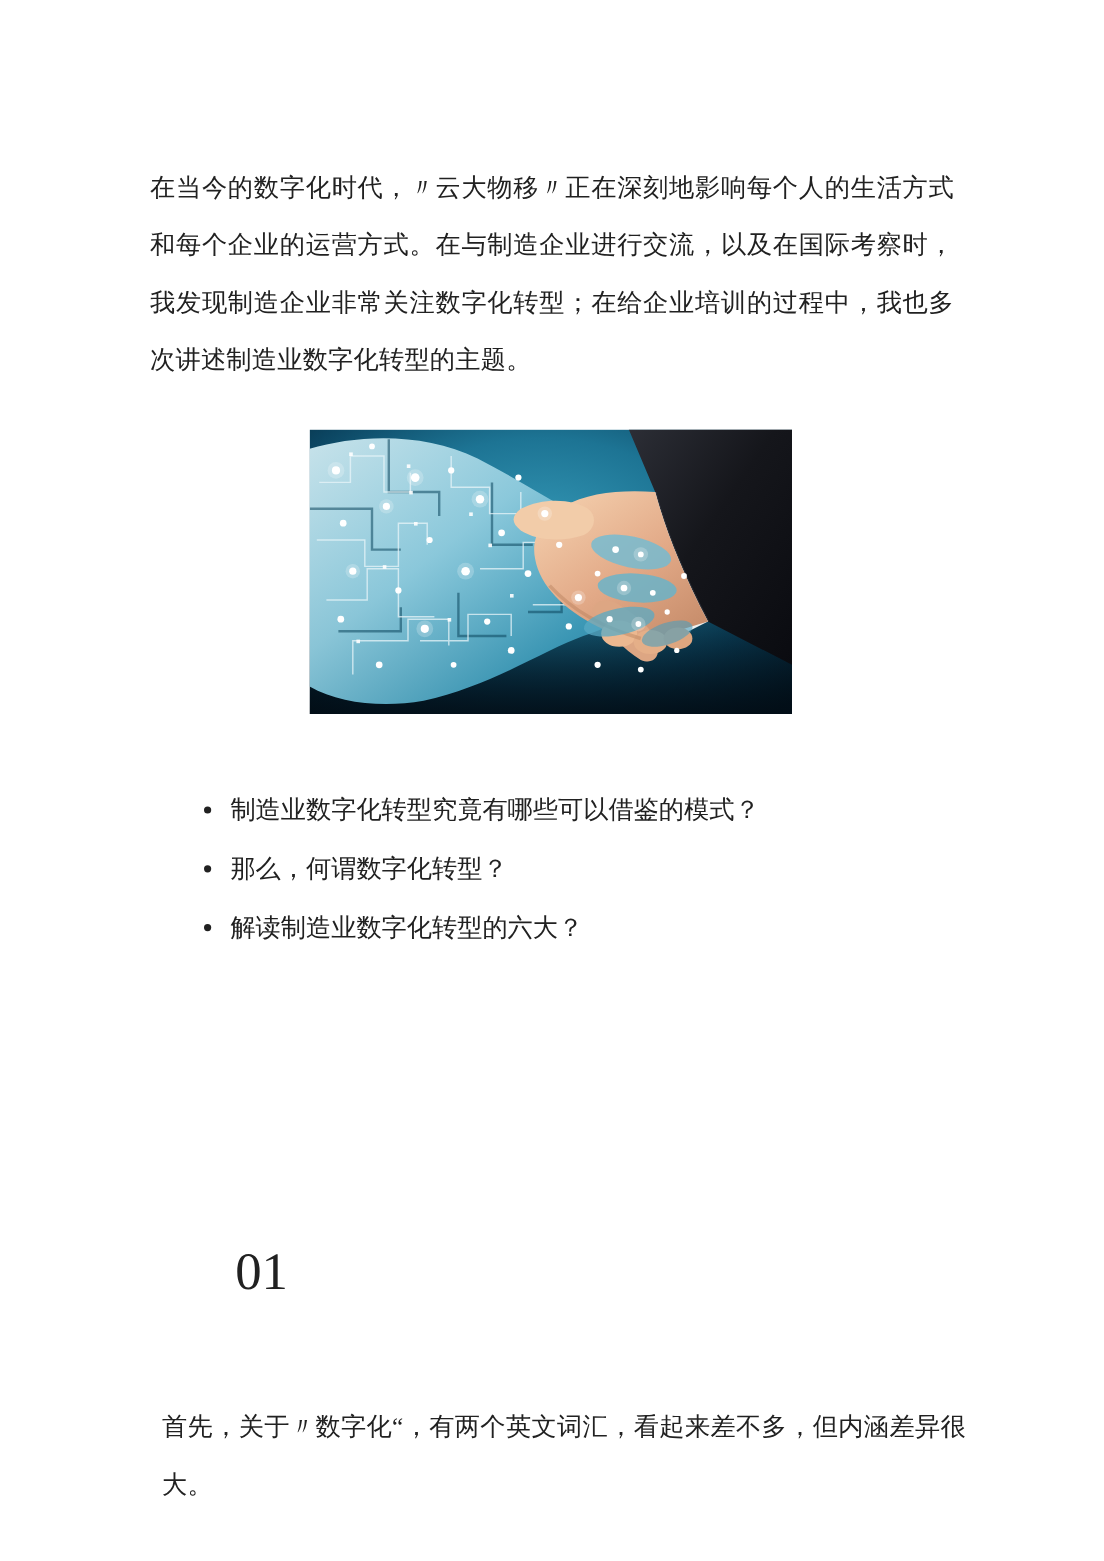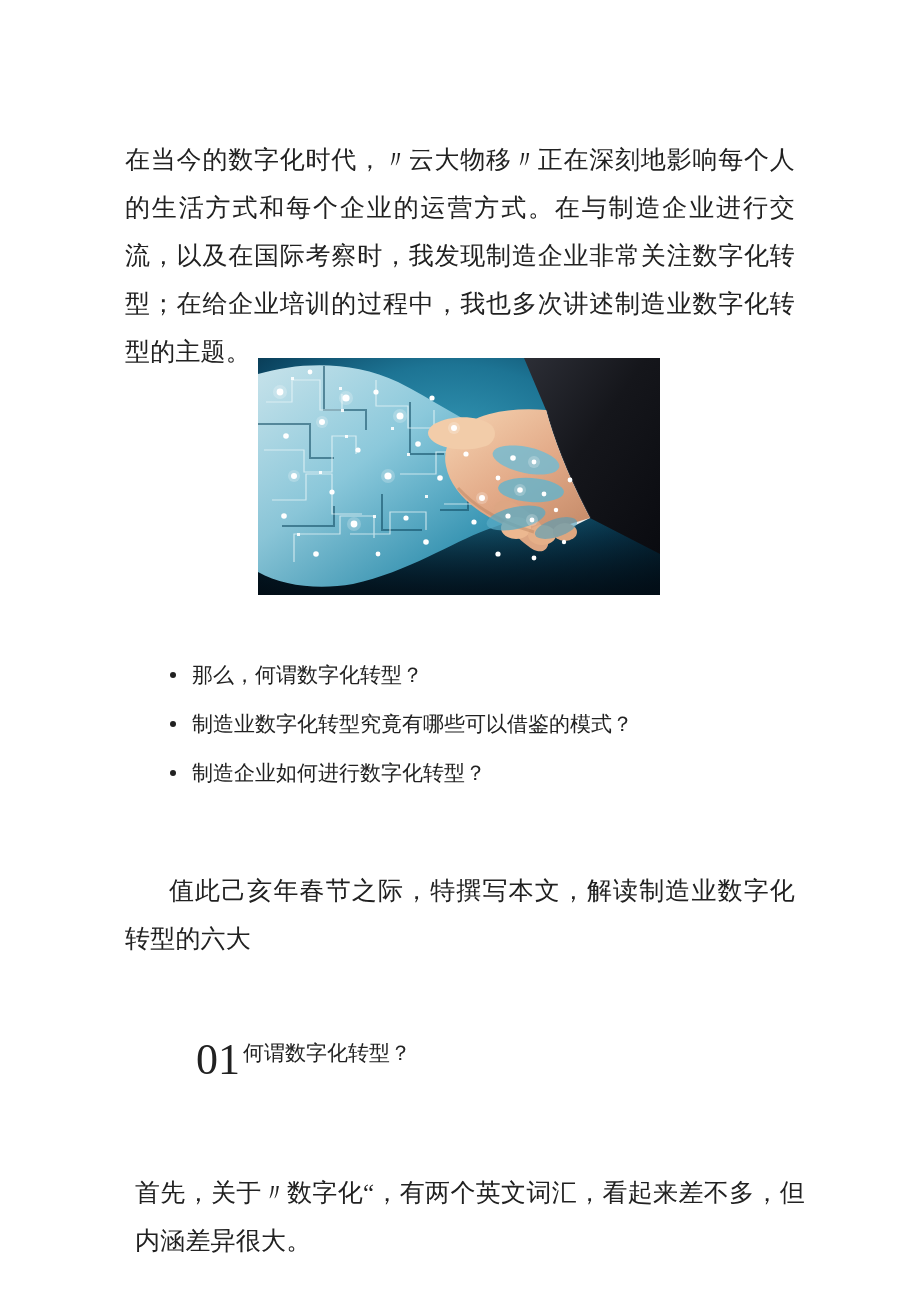--- a/index.html
+++ b/index.html
@@ -3,41 +3,41 @@
 <meta charset="utf-8">
 <style>
   html,body { margin:0; padding:0; background:#ffffff; }
   .page {
     position:relative; width:920px; height:1301px; background:#ffffff;
     font-family:"Liberation Serif","DejaVu Serif",serif;
     color:#212121; overflow:hidden;
   }
   .para {
     position:absolute; left:125px; width:670px;
-    font-size:25px; line-height:48px; text-align:justify;
+    font-size:21px; line-height:48px; text-align:justify;
     letter-spacing:0.2px;
   }
   .para .indent-line { text-indent:44px; }
   #para1 { top:111px; }
   #para2 { top:842px; }
   #para3 { top:1144px;margin-left:10px; }
   .hero {
     position:absolute; left:258px; top:358px; width:402px; height:237px;
   }
   .hero svg { display:block; width:402px; height:237px; }
   .bullet-list { position:absolute; left:125px; top:650px; width:670px; }
   .bullet-item { display:flex; align-items:center; height:49px; }
   .bullet-dot {
     width:6px; height:6px; border-radius:50%; background:#212121;
     margin-left:45px; margin-right:16px; flex:0 0 auto;
   }
   .bullet-label { font-size:21px; }
   .section-heading {
     position:absolute; left:196px; top:1038px;
-    display:flex; align-items:flex-start;
+    display:flex; align-items:center;
   }
   .section-number {
     font-size:44px; line-height:44px; font-weight:400;
     font-family:"Liberation Serif","DejaVu Serif",serif;
   }
   .section-title { font-size:21px; line-height:30px; margin-left:3px; }
 </style>
 </head>
 <body>
 
@@ -191,34 +191,33 @@
         <circle cx="240" cy="196" r="2.6"></circle>
           <circle cx="276" cy="200" r="2.4"></circle>
           <circle cx="306" cy="184" r="2.2"></circle>
       </g>
     </svg>
   </div>
 
   <div class="bullet-list">
     <div class="bullet-item">
       <span class="bullet-dot"></span>
+      <span class="bullet-label">制造业数字化转型究竟有哪些可以借鉴的模式？</span>
+    </div>
+    <div class="bullet-item">
+      <span class="bullet-dot"></span>
       <span class="bullet-label">那么，何谓数字化转型？</span>
     </div>
     <div class="bullet-item">
       <span class="bullet-dot"></span>
-      <span class="bullet-label">制造业数字化转型究竟有哪些可以借鉴的模式？</span>
-    </div>
-    <div class="bullet-item">
-      <span class="bullet-dot"></span>
-      <span class="bullet-label">制造企业如何进行数字化转型？</span>
+      <span class="bullet-label">解读制造业数字化转型的六大？</span>
     </div>
   </div>
 
-  <p class="para" id="para2"><span class="indent-line" style="display:inline-block; text-indent:44px;">值此己亥年春节之际，特撰写本文，解读制造业数字化转型的六大</span><br></p>
+  <p class="para" id="para2"><br></p>
 
   <div class="section-heading">
     <span class="section-number">01</span>
-    <span class="section-title">何谓数字化转型？</span>
   </div>
 
   <p class="para indent-line" id="para3">首先，关于〃数字化“，有两个英文词汇，看起来差不多，但内涵差异很大。</p>
 
 </div>
 
 </body></html>

